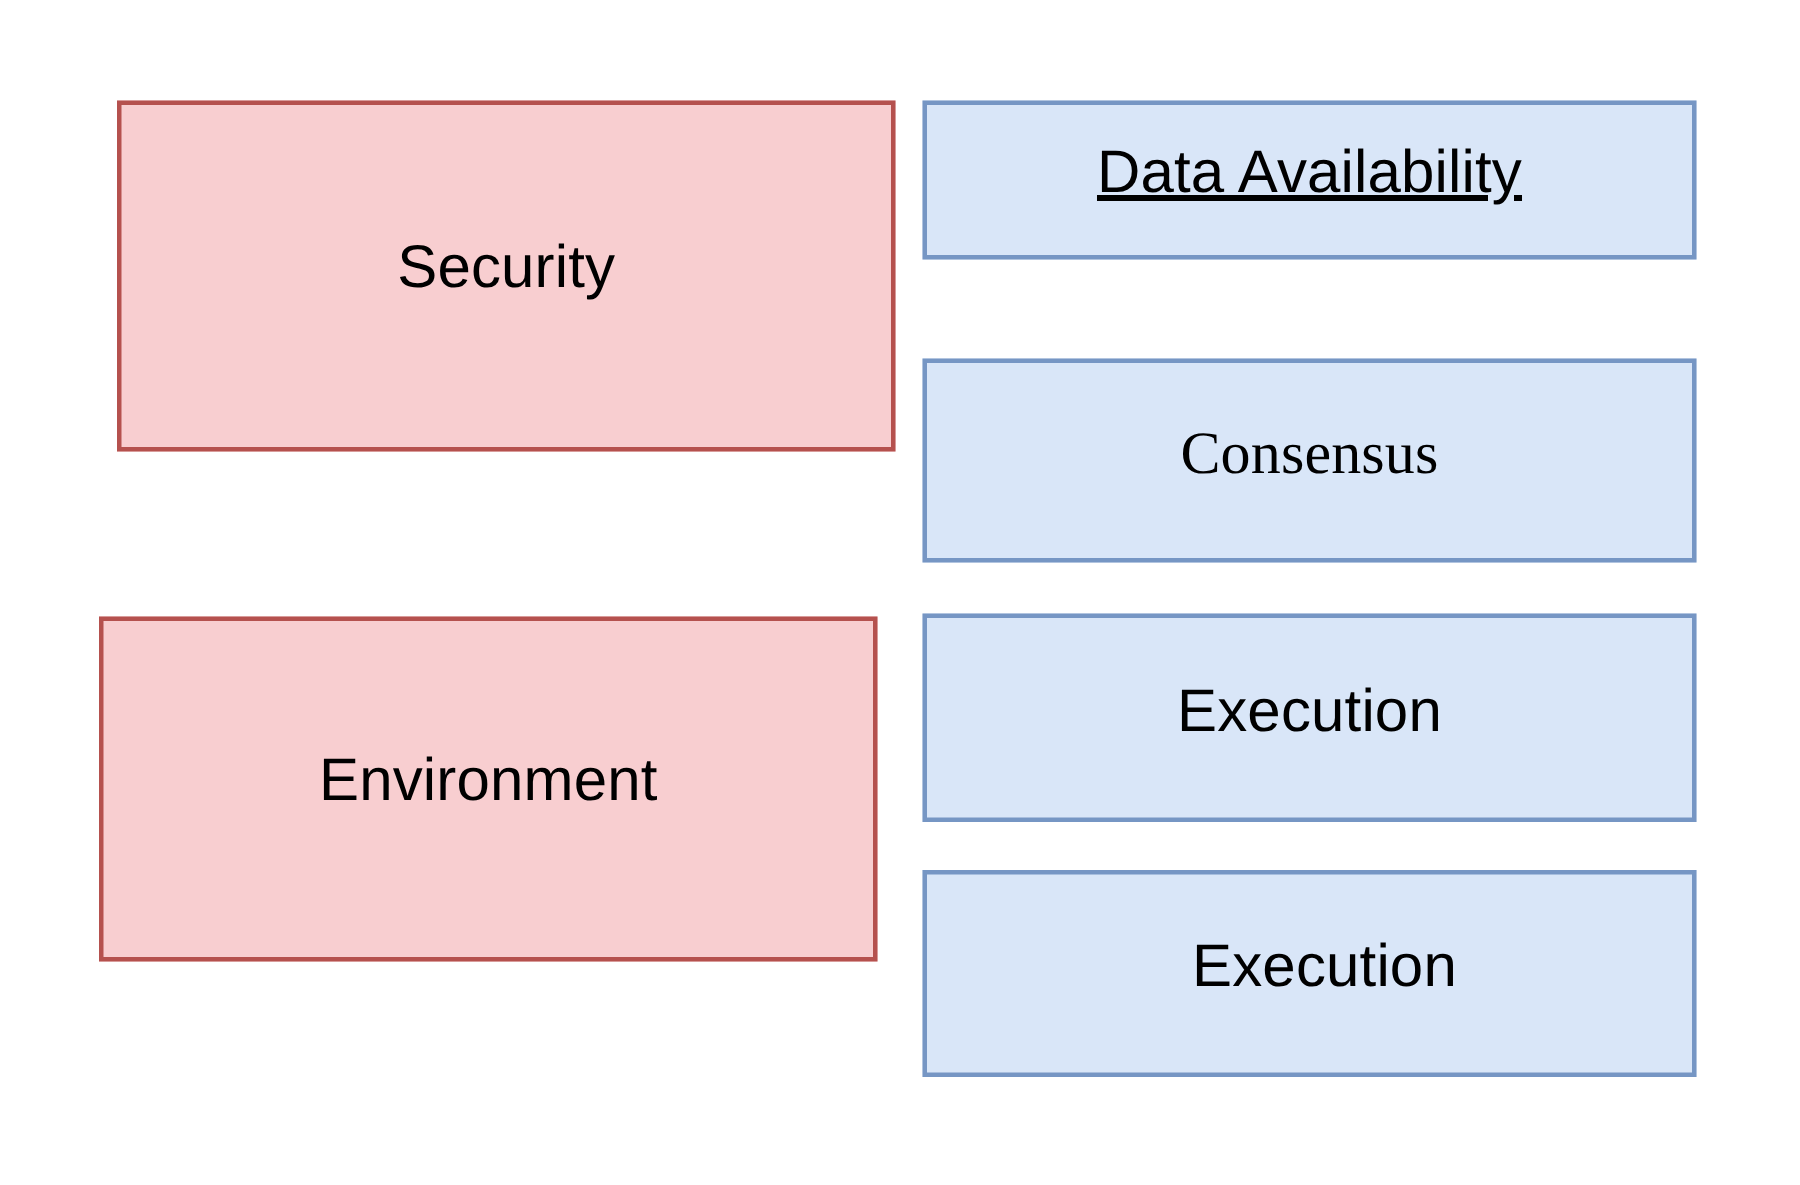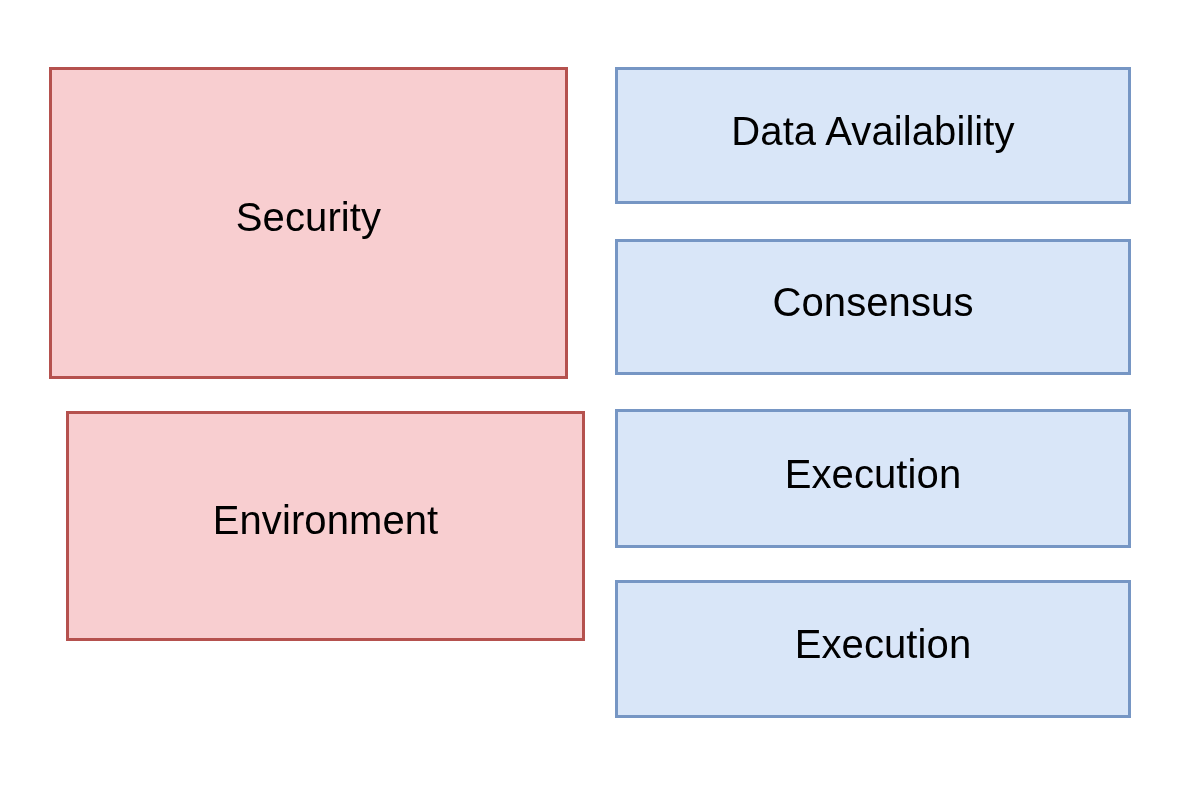--- a/index.html
+++ b/index.html
@@ -44,33 +44,33 @@
     border: 3px solid #b5514e;
   }
 
   
   .node--layer {
     background-color: #d9e6f8;
     border: 3px solid #7696c4;
   }
 
   
-  #node-security      { left: 49px;  top: 67px;  width: 519px; height: 312px; }
+  #node-security      { left: 78px;  top: 67px;  width: 519px; height: 234px; }
   #node-environment   { left: 66px;  top: 411px; width: 519px; height: 230px; }
 
-  #node-data-availability { left: 615px; top: 67px;  width: 516px; height: 137px; }
+  #node-data-availability { left: 615px; top: 67px;  width: 516px; height: 106px; text-decoration: underline; }
   #node-consensus         { left: 615px; top: 239px; width: 516px; height: 136px; }
   #node-settlement        { left: 615px; top: 409px; width: 516px; height: 139px; }
   #node-execution         { left: 615px; top: 580px; width: 516px; height: 138px; padding-left: 20px; }
 
   
   #node-security .node-label          { transform: translateY(-6px); }
   #node-environment .node-label       { transform: translateY(-6px); }
   #node-data-availability .node-label { transform: translateY(-5px); }
-  #node-consensus .node-label         { transform: translateY(-5px); }
+  #node-consensus .node-label         { transform: translateY(-5px); font-family: Liberation Serif, serif; }
   #node-settlement .node-label        { transform: translateY(-5px); }
   #node-execution .node-label         { transform: translateY(-5px); }
 </style>
 </head>
 <body>
 
 <div class="canvas">
 
   <div class="node node--category" id="node-security">
     <span class="node-label">Security</span>

